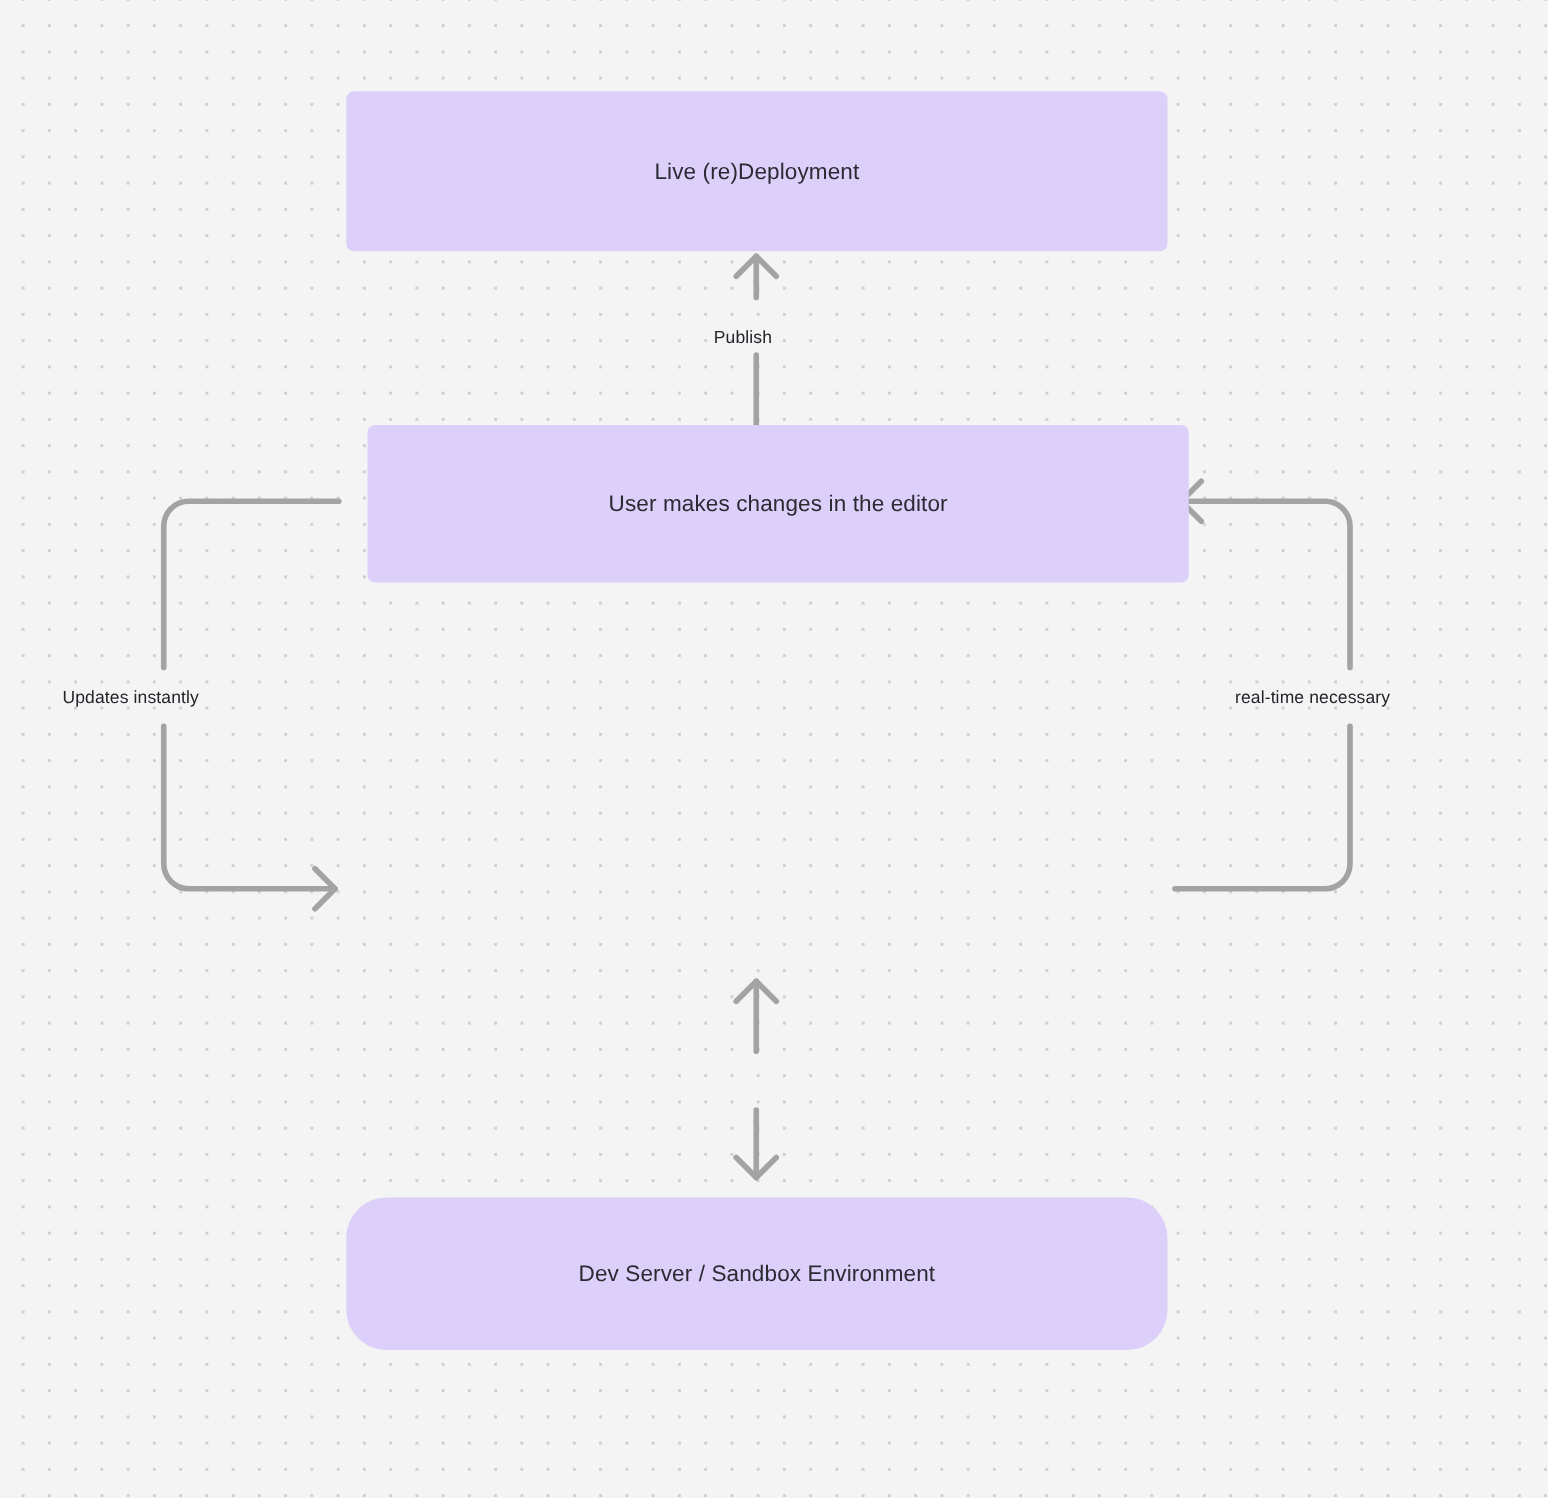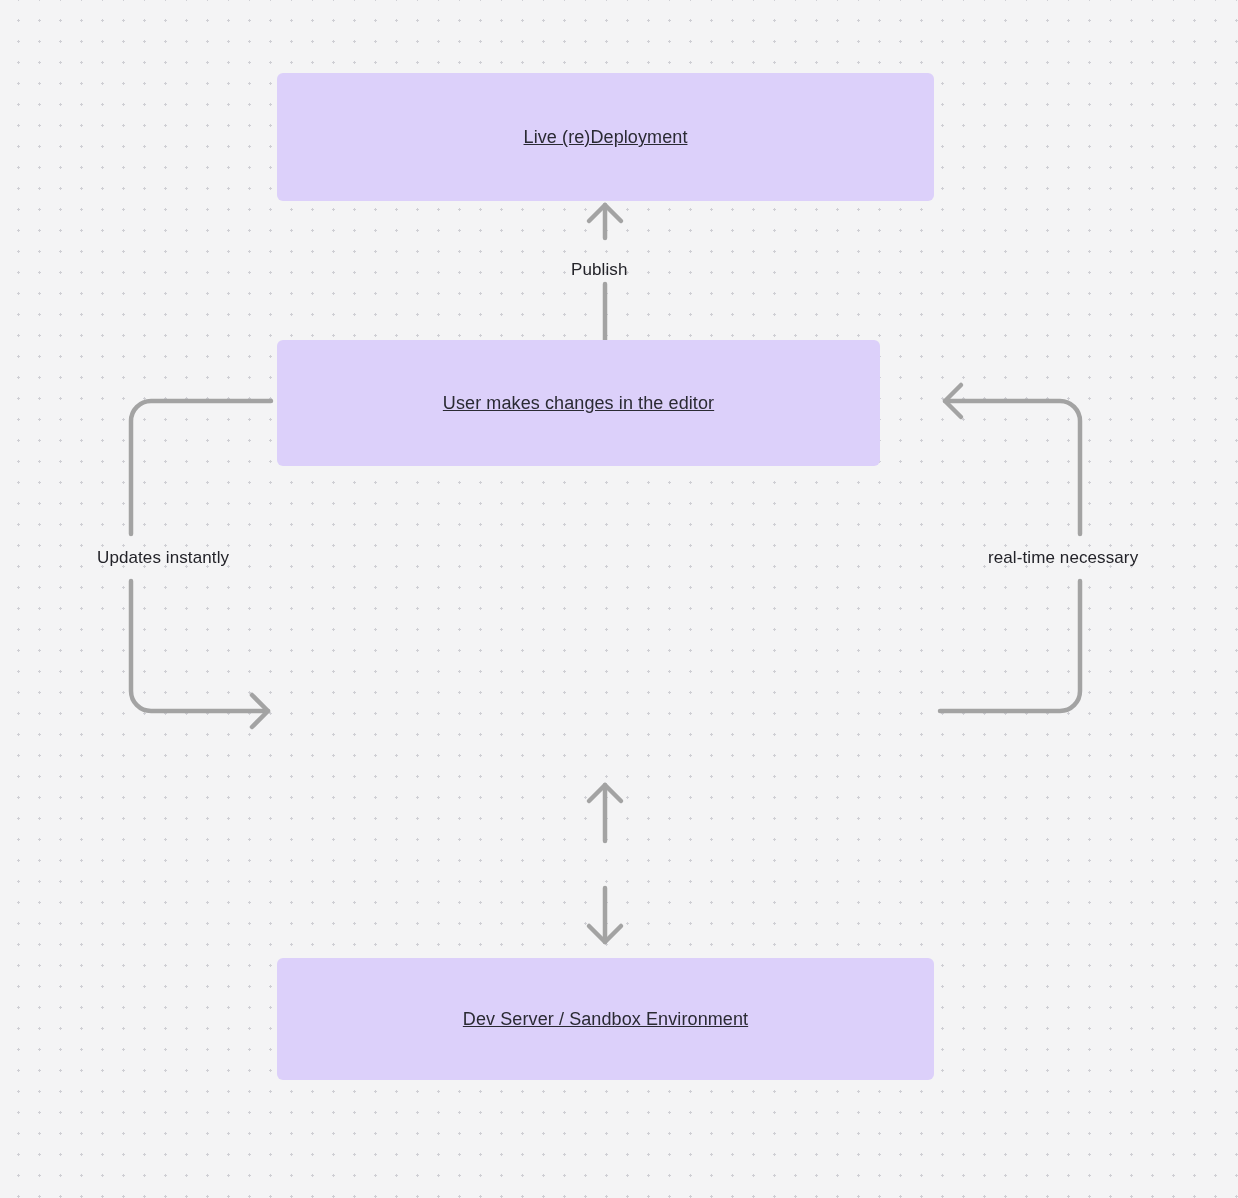--- a/index.html
+++ b/index.html
@@ -46,42 +46,41 @@
     text-align: center;
   }
 
   .node-label {
     font-size: 18px;
     line-height: 22px;
     color: #2a2a33;
     letter-spacing: 0.1px;
     padding: 0 18px;
     white-space: nowrap;
-    text-decoration: underline;
   }
 
   .edge-label {
     position: absolute;
-    font-size: 17px;
+    font-size: 14px;
     line-height: 21px;
     color: #232329;
     white-space: nowrap;
     background-color: transparent;
     letter-spacing: 0.1px;
   }
 
   
   #node-live        { left: 277px; top: 73px;   width: 657px; height: 128px; }
-  #node-editor      { left: 277px; top: 340px;  width: 603px; height: 126px; }
+  #node-editor      { left: 294px; top: 340px;  width: 657px; height: 126px; }
   #node-preview     { left: 277px; top: 650px;  width: 657px; height: 122px; }
-  #node-devserver   { left: 277px; top: 958px;  width: 657px; height: 122px; }
+  #node-devserver   { left: 277px; top: 958px;  width: 657px; height: 122px; border-radius: 32px; }
 
   
   #label-publish     { left: 571px; top: 259px; }
-  #label-updates     { left: 50px;  top: 547px; margin-left: 47px; }
+  #label-updates     { left: 50px;  top: 547px; }
   #label-feedback    { left: 988px; top: 547px; }
   #label-spunup      { left: 416px; top: 856px; }
 </style>
 </head>
 <body>
 
 <div id="canvas">
 
   <svg class="edge-layer" viewBox="0 0 1238 1198" width="1238" height="1198" xmlns="http://www.w3.org/2000/svg">
     <g fill="none" stroke="#a3a3a3" stroke-width="4.5" stroke-linecap="round" stroke-linejoin="round">

